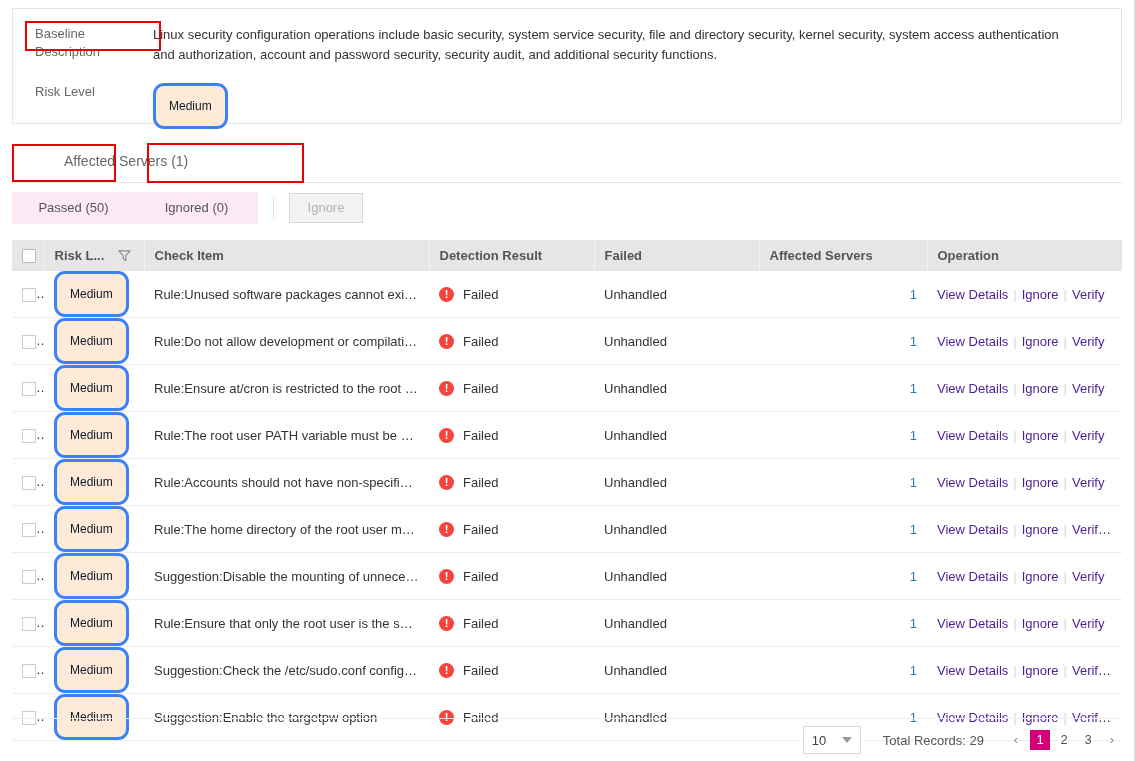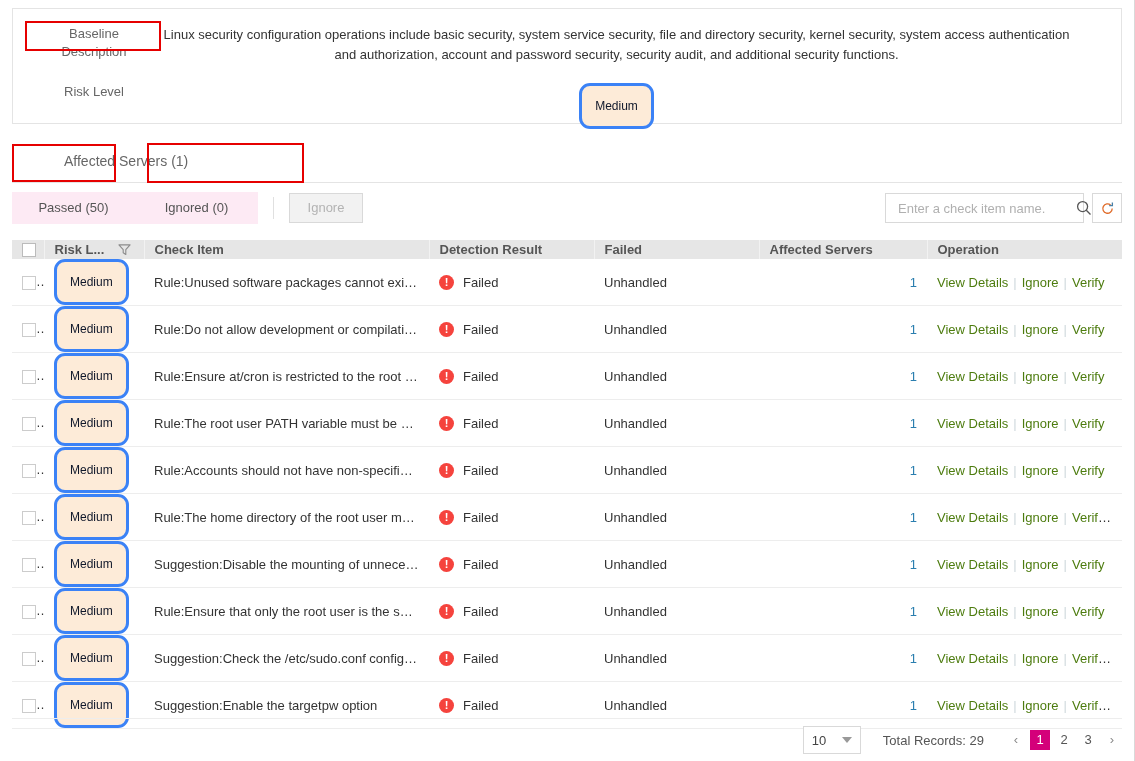--- a/index.html
+++ b/index.html
@@ -16,21 +16,21 @@
   .page { position: relative; width: 1135px; height: 761px; background:#fff; }
 
   
   .info-card {
     position: absolute;
     left: 12px; top: 8px;
     width: 1110px; height: 116px;
     border: 1px solid #e4e4e4;
     background: #fff;
   }
-  .info-row { display: flex; align-items: flex-start; text-align: center; }
+  .info-row { display: flex; align-items: flex-start; }
   .info-row.desc { padding: 16px 0 0 0; }
   .info-row.risk { padding: 18px 0 0 0; }
 
   .info-label {
     width: 140px;
     flex: 0 0 140px;
     padding-left: 22px;
     color: #666;
     font-size: 13px;
     line-height: 18px;
@@ -184,21 +184,21 @@
     left: 12px; top: 240px;
     width: 1110px;
   }
   table.grid { width: 100%; border-collapse: collapse; table-layout: fixed; }
   table.grid thead th {
     background: #e6e6e6;
     color: #555;
     font-size: 13px;
     font-weight: bold;
     text-align: left;
-    height: 19px;
+    height: 31px;
     padding: 0 10px;
     border-right: 1px solid #f2f2f2;
     white-space: nowrap;
   }
   table.grid thead th:last-child { border-right: none; }
   table.grid tbody td {
     height: 45px;
     padding: 0 10px;
     border-bottom: 1px solid #ededed;
     font-size: 13px;
@@ -239,21 +239,21 @@
     border-radius: 50%;
     background: #f5433d;
     color: #fff;
     font-size: 11px;
     font-weight: bold;
     line-height: 15px;
     text-align: center;
     flex: 0 0 15px;
   }
 
-  .link { color: #4d7c0f; cursor: pointer; text-decoration: none; }
+  .link { color: #4c1d95; cursor: pointer; text-decoration: none; }
   .op-sep { color: #cfd8dc; margin: 0 5px; }
   .aff-link { color: #2a7eaf; cursor: pointer; }
 
   
   .pager {
     position: absolute;
     left: 12px; top: 718px;
     width: 1110px;
     height: 43px;
     border-top: 1px solid #ededed;
@@ -326,35 +326,20 @@
   <div class="redbox" id="redbox-affected"></div>
 
   <div class="toolbar">
     <div class="seg">
       <div class="seg-btn">Passed (50)</div>
       <div class="seg-btn">Ignored (0)</div>
     </div>
     <div class="seg-divider"></div>
     <div class="btn-ignore">Ignore</div>
 
-    <div class="toolbar-right">
-      <div class="search-box">
-        <input type="text" placeholder="Enter a check item name." style="">
-        <svg class="icon-search" viewBox="0 0 16 16">
-          <circle cx="6.6" cy="6.6" r="5" fill="none" stroke="#555" stroke-width="1.3"></circle>
-          <line x1="10.3" y1="10.3" x2="14.5" y2="14.5" stroke="#555" stroke-width="1.3"></line>
-        </svg>
-      </div>
-      <div class="btn-refresh">
-        <svg width="15" height="15" viewBox="0 0 16 16">
-          <path d="M13 8a5 5 0 1 1-1.6-3.6" fill="none" stroke="#e06c2a" stroke-width="1.4"></path>
-          <path d="M13.2 1.6 L13.2 5.0 L9.8 5.0" fill="none" stroke="#4a7fa5" stroke-width="1.4"></path>
-        </svg>
-      </div>
-    </div>
   </div>
 
   <div class="table-wrap">
     <table class="grid">
       <thead>
         <tr>
           <th class="col-check">
             <span class="cbx"></span>
           </th>
           <th class="col-risk">

